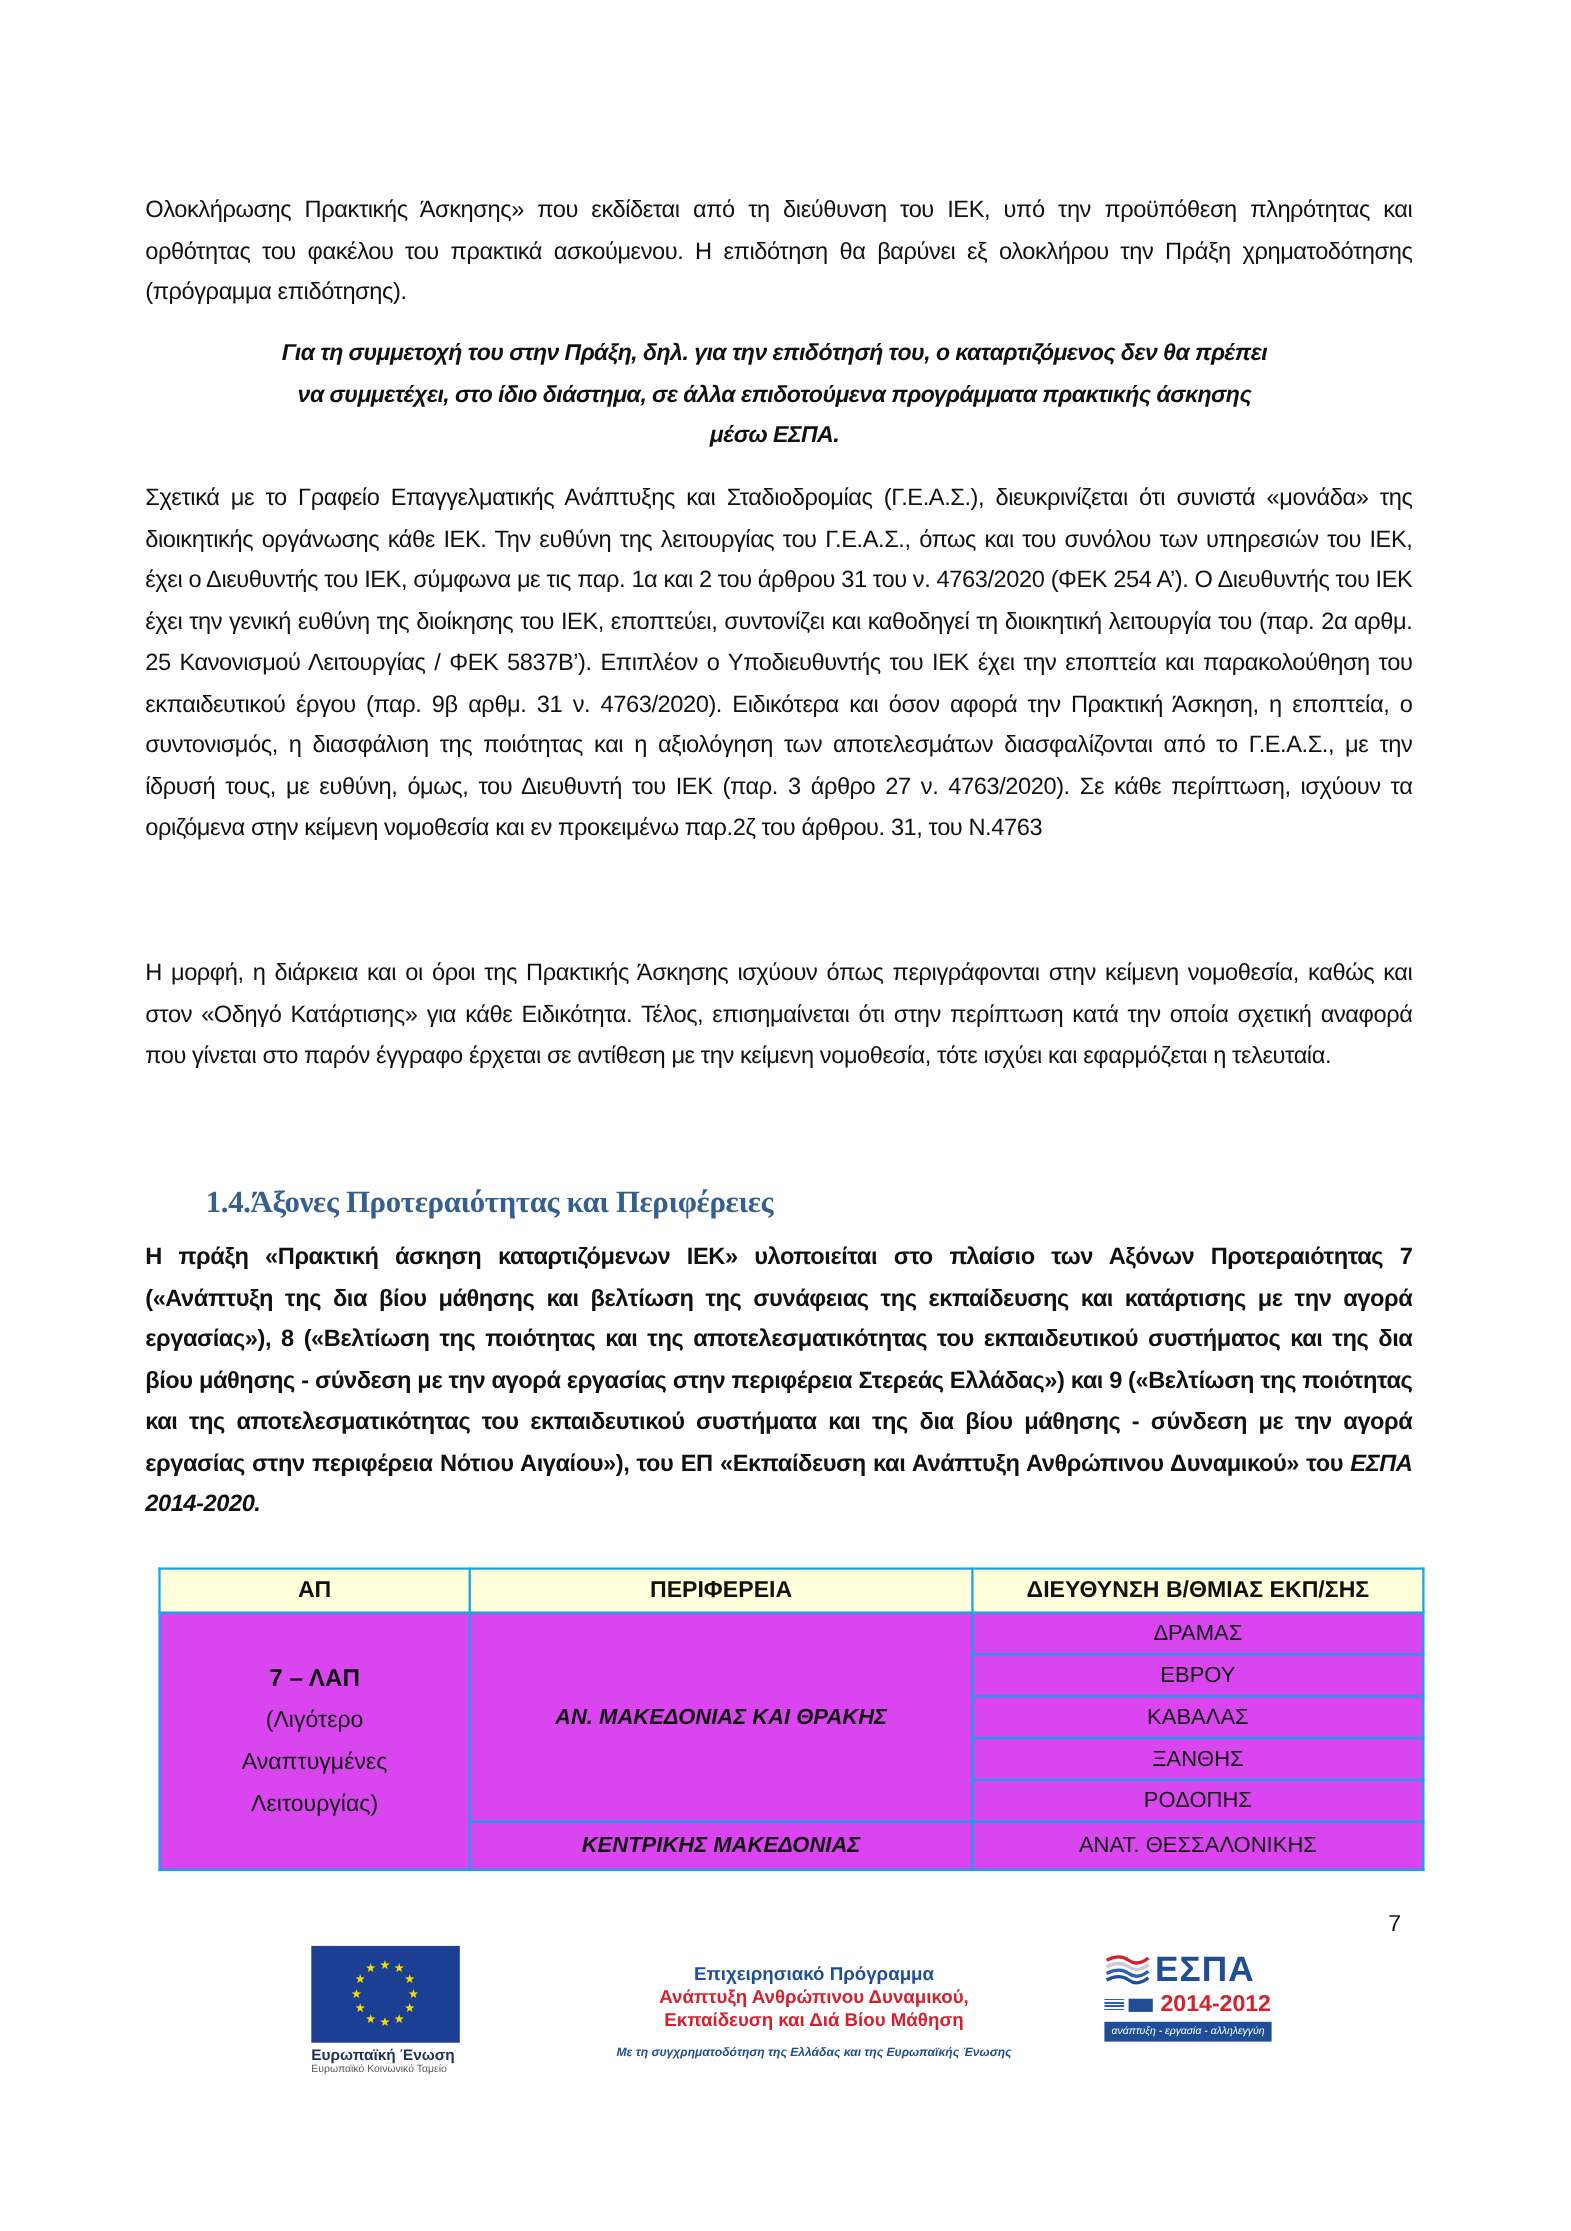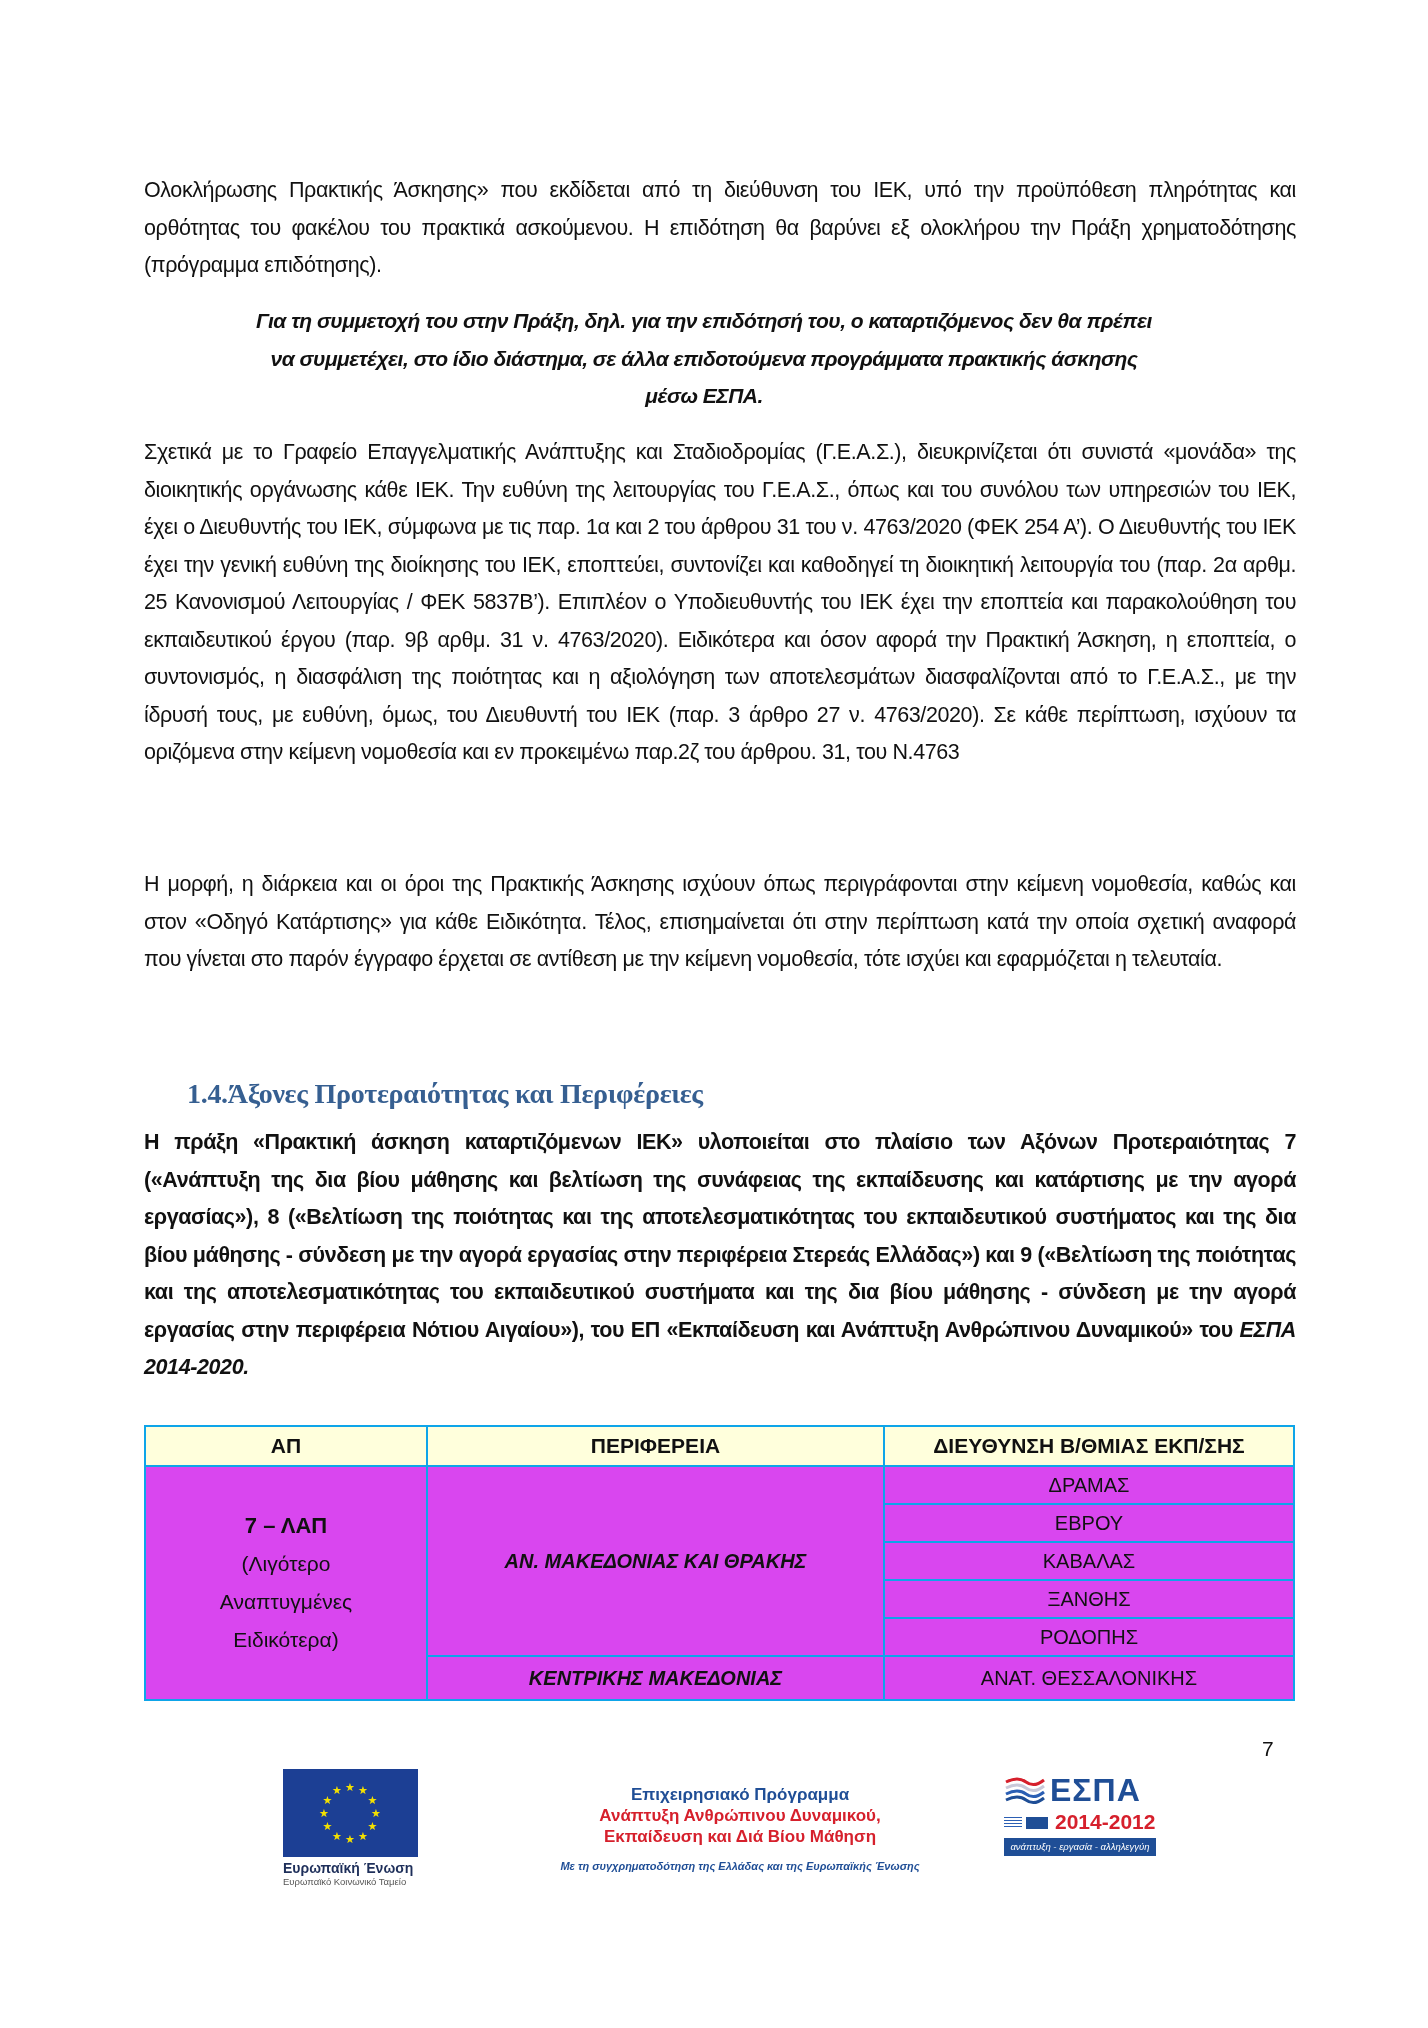--- a/index.html
+++ b/index.html
@@ -1,19 +1,19 @@
 <!DOCTYPE html>
 <html><head>
 <meta charset="utf-8">
 <style>
   html, body { margin: 0; padding: 0; background: #ffffff; }
   body { width: 1428px; height: 2028px; position: relative; overflow: hidden;
          font-family: "Liberation Sans", sans-serif; color: #111; }
   .page { position: absolute; left: 0; top: 0; width: 1428px; height: 2028px; }
-  .body-text { position: absolute; left: 144px; width: 1152px;
+  .body-text { position: absolute; left: 132px; width: 1152px;
     font-family: "Liberation Sans Narrow", "Liberation Sans", sans-serif;
     font-size: 21.5px; line-height: 37.5px; text-align: justify; letter-spacing: -0.4px; }
   .body-text p { margin: 0; }
   .emph { position: absolute; left: 144px; width: 1120px; text-align: center;
     font-style: italic; font-weight: bold; font-size: 21px; line-height: 37.5px; letter-spacing: -0.5px; }
   .heading { position: absolute; left: 187px; top: 1078px; font-family: "Liberation Serif", serif;
     font-weight: bold; font-size: 28px; color: #365F91; letter-spacing: -0.3px; }
   table.ap { position: absolute; left: 144px; top: 1425px; width: 1151px; border-collapse: collapse;
     font-family: "Liberation Sans", sans-serif; font-size: 20px; }
   table.ap th, table.ap td { border: 2px solid #0ea5e9; text-align: center; vertical-align: middle; padding: 0; }
@@ -80,21 +80,21 @@
         <th class="col2">ΠΕΡΙΦΕΡΕΙΑ</th>
         <th>ΔΙΕΥΘΥΝΣΗ Β/ΘΜΙΑΣ ΕΚΠ/ΣΗΣ</th>
       </tr>
     </thead>
     <tbody>
       <tr>
         <td rowspan="6" class="ap-cell">
           <span class="code">7 – ΛΑΠ</span>
           <span class="desc">(Λιγότερο</span>
           <span class="desc">Αναπτυγμένες</span>
-          <span class="desc">Ειδικότερα)</span>
+          <span class="desc">Λειτουργίας)</span>
         </td>
         <td rowspan="5" class="bold">ΑΝ. ΜΑΚΕΔΟΝΙΑΣ ΚΑΙ ΘΡΑΚΗΣ</td>
         <td>ΔΡΑΜΑΣ</td>
       </tr>
       <tr>
         <td>ΕΒΡΟΥ</td>
       </tr>
       <tr>
         <td>ΚΑΒΑΛΑΣ</td>
       </tr>

